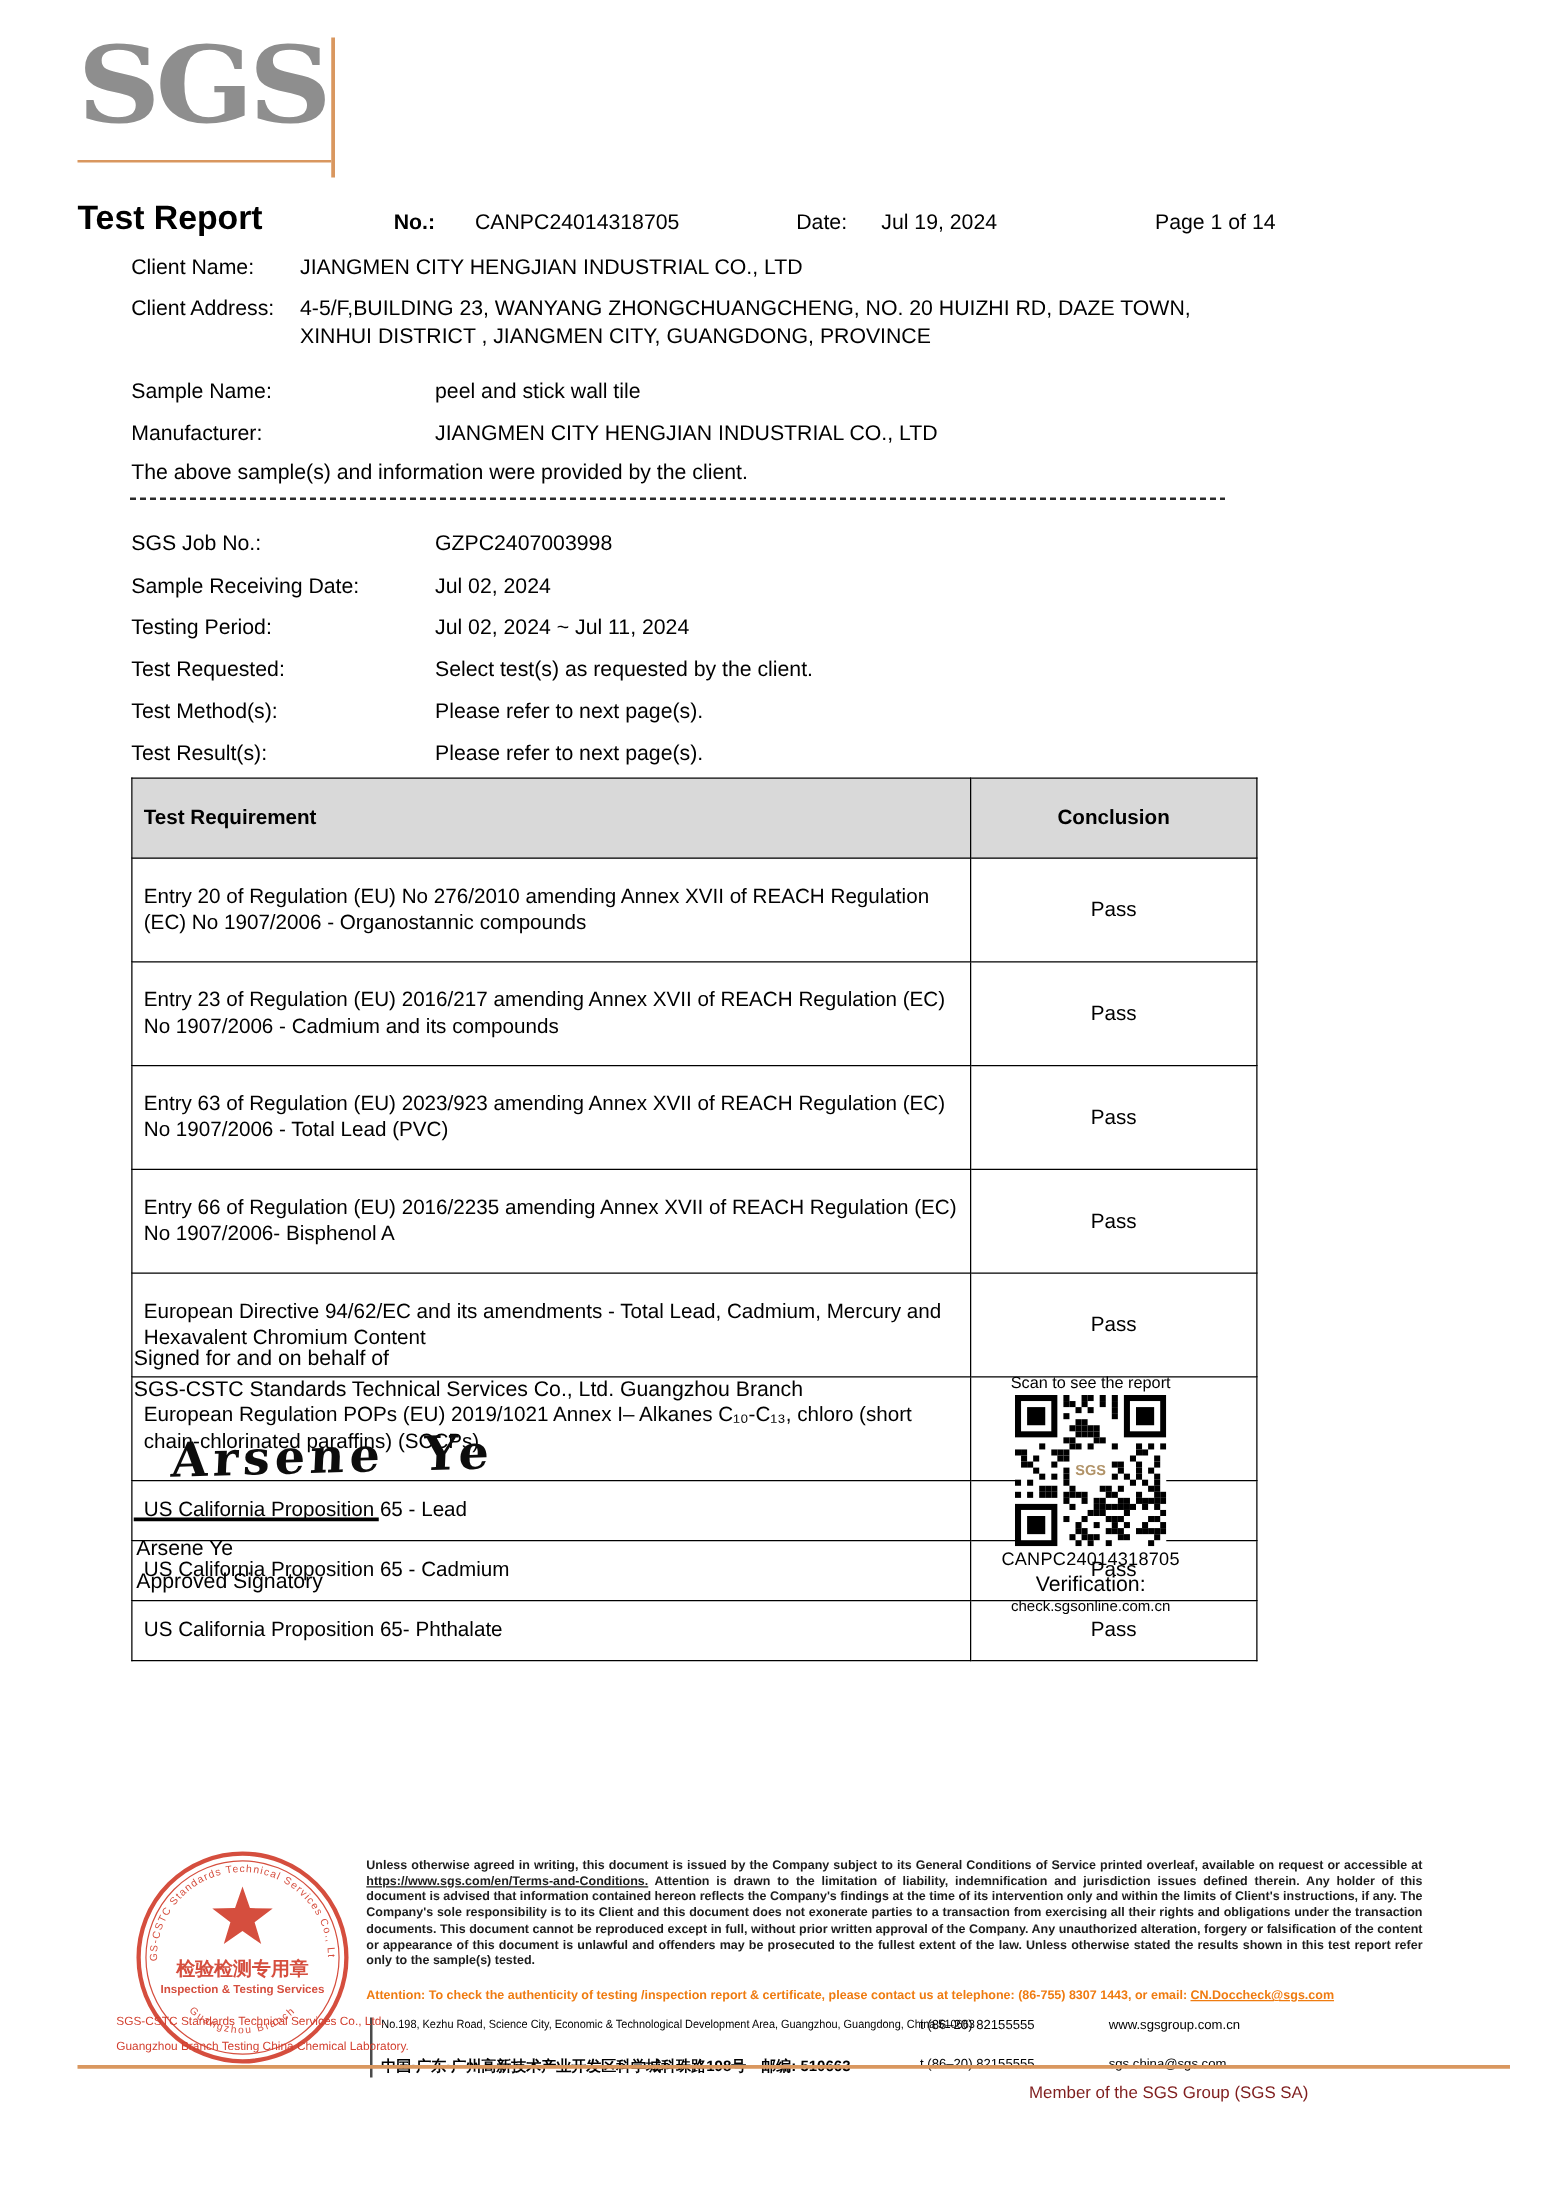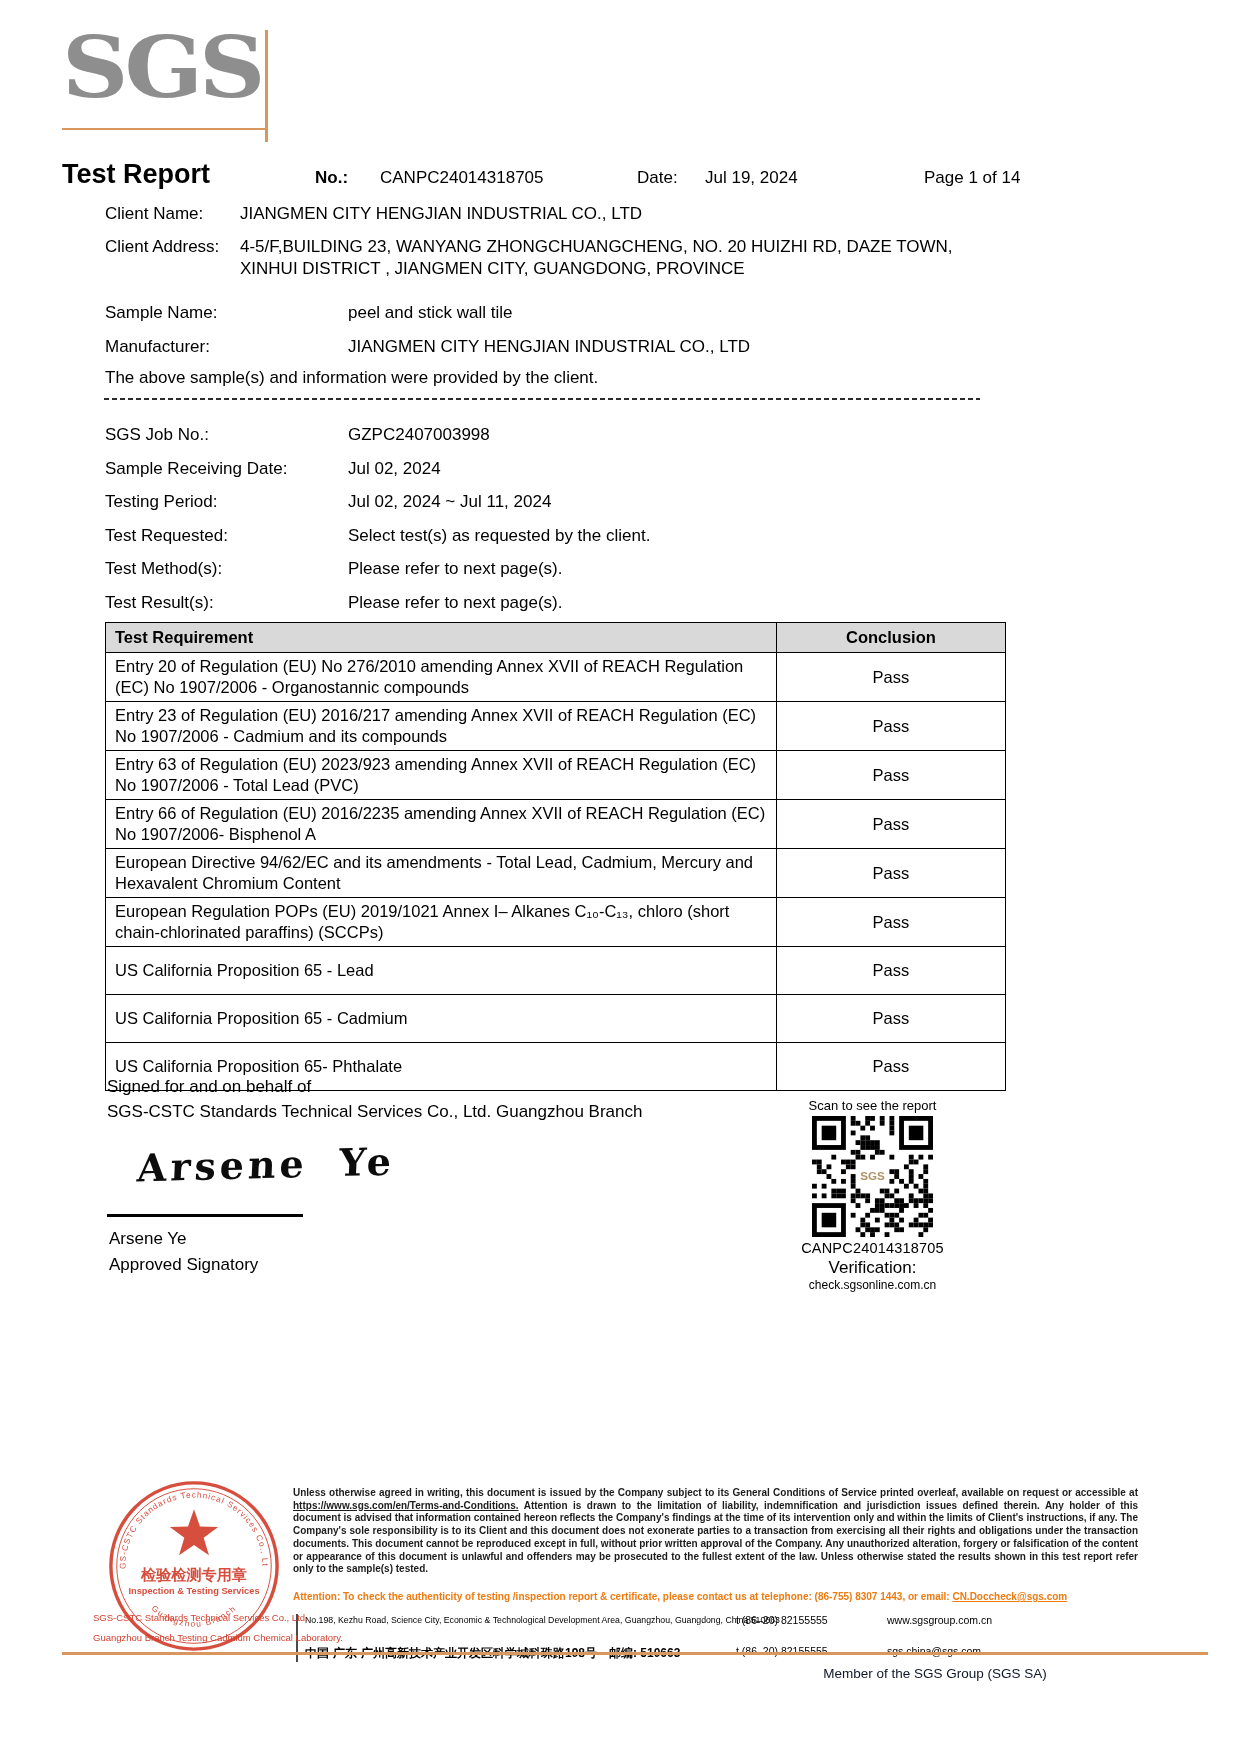--- a/index.html
+++ b/index.html
@@ -31,21 +31,21 @@
   .sample-row{display:grid;grid-template-columns:243px 1fr;margin-bottom:12px;}
   .sample-note{position:absolute;left:105px;top:368px;font-size:17px;}
   .dashline{position:absolute;left:104px;top:398px;width:876px;height:2px;
             background:repeating-linear-gradient(90deg,#2a2a2a 0 5px,transparent 5px 8px);}
   .job-block{position:absolute;left:105px;top:424px;width:880px;}
   .job-row{display:grid;grid-template-columns:243px 1fr;margin-bottom:11.5px;}
 
   
   .req-table{position:absolute;left:105px;top:622px;width:901px;border-collapse:collapse;
              font-size:16.5px;}
-  .req-table th,.req-table td{border:1.6px solid #000;padding:3px 9px;margin-left:40px;}
+  .req-table th,.req-table td{border:1.6px solid #000;padding:20px 9px;margin-left:40px;}
   .req-table th{background:#d9d9d9;text-align:left;font-weight:bold;height:23px;}
   .req-table th.concl{text-align:center;}
   .req-table td.req{width:660px;line-height:21px;}
   .req-table td.concl{text-align:center;width:212px;}
   .req-table tr.tall td{padding-top:13px;padding-bottom:13px;}
 
   
   .sig-block{position:absolute;left:107px;top:1074px;width:640px;font-size:17px;line-height:25px;}
   .sig-hand{position:absolute;left:30px;top:78px;font-family:"DejaVu Serif", cursive;
             font-weight:bold;font-size:38px;letter-spacing:4px;word-spacing:14px;color:#0c0c0c;
@@ -72,21 +72,21 @@
         font-weight:bold;color:#ef7b10;}
   .addr-grid{position:absolute;left:296px;top:1614px;width:845px;display:grid;
              grid-template-columns:412px 132px 300px;border-left:2px solid #4a4a4a;
              padding-left:7px;row-gap:7px;gap:19px;}
   .addr-en{font-family:"Liberation Sans", sans-serif;font-size:9.5px;transform:scaleX(.92);
            transform-origin:left;white-space:nowrap;}
   .addr-cn{font-size:12px;white-space:nowrap;font-weight:bold;}
   .phone{font-size:10.5px;}
   .web{font-size:10.5px;}
   .footer-rule{position:absolute;left:62px;top:1652px;width:1146px;height:2.5px;background:#d9975f;}
-  .member{position:absolute;left:700px;top:1666px;width:470px;text-align:center;font-size:13.5px;color:#0f172a;}
+  .member{position:absolute;left:700px;top:1666px;width:470px;text-align:center;font-size:13.5px;color:#7f1d1d;}
   .u{text-decoration:underline;}
 </style>
 </head>
 <body>
 
 <div class="page">
 
   <div class="logo-block">
     <div class="logo-text">SGS</div>
     <div class="logo-vrule"></div>
@@ -401,21 +401,21 @@
       <textPath href="#arcTop" startOffset="50%" text-anchor="middle">SGS-CSTC Standards Technical Services Co., Ltd.</textPath>
     </text>
     <text font-size="8.5" fill="#d23f2e" font-family="Liberation Sans, sans-serif" letter-spacing="1.5">
       <textPath href="#arcBot" startOffset="50%" text-anchor="middle">Guangzhou Branch</textPath>
     </text>
     <text x="90" y="104" text-anchor="middle" font-size="15.5" font-weight="bold" fill="#d23f2e" font-family="Liberation Sans, sans-serif">检验检测专用章</text>
     <text x="90" y="119" text-anchor="middle" font-size="9.5" font-weight="bold" fill="#d23f2e" font-family="Liberation Sans, sans-serif">Inspection &amp; Testing Services</text>
   </svg>
   <div class="stamp-co">
     <div>SGS-CSTC Standards Technical Services Co., Ltd.</div>
-    <div>Guangzhou Branch Testing Cadmium Chemical Laboratory.</div>
+    <div>Guangzhou Branch Testing China Chemical Laboratory.</div>
   </div>
 
   <div class="legal"><span>Unless otherwise agreed in writing, this document is issued by the Company subject to its General Conditions of Service printed overleaf, available on request or accessible at </span><span class="u">https://www.sgs.com/en/Terms-and-Conditions.</span><span> Attention is drawn to the limitation of liability, indemnification and jurisdiction issues defined therein. Any holder of this document is advised that information contained hereon reflects the Company's findings at the time of its intervention only and within the limits of Client's instructions, if any. The Company's sole responsibility is to its Client and this document does not exonerate parties to a transaction from exercising all their rights and obligations under the transaction documents. This document cannot be reproduced except in full, without prior written approval of the Company. Any unauthorized alteration, forgery or falsification of the content or appearance of this document is unlawful and offenders may be prosecuted to the fullest extent of the law. Unless otherwise stated the results shown in this test report refer only to the sample(s) tested.</span></div>
 
   <div class="attn"><span>Attention: To check the authenticity of testing /inspection report &amp; certificate, please contact us at telephone: (86-755) 8307 1443, or email: </span><span class="u">CN.Doccheck@sgs.com</span></div>
 
   <div class="addr-grid">
     <div class="addr-en">No.198, Kezhu Road, Science City, Economic &amp; Technological Development Area, Guangzhou, Guangdong, China  510663</div>
     <div class="phone">t (86–20) 82155555</div>
     <div class="web">www.sgsgroup.com.cn</div>

